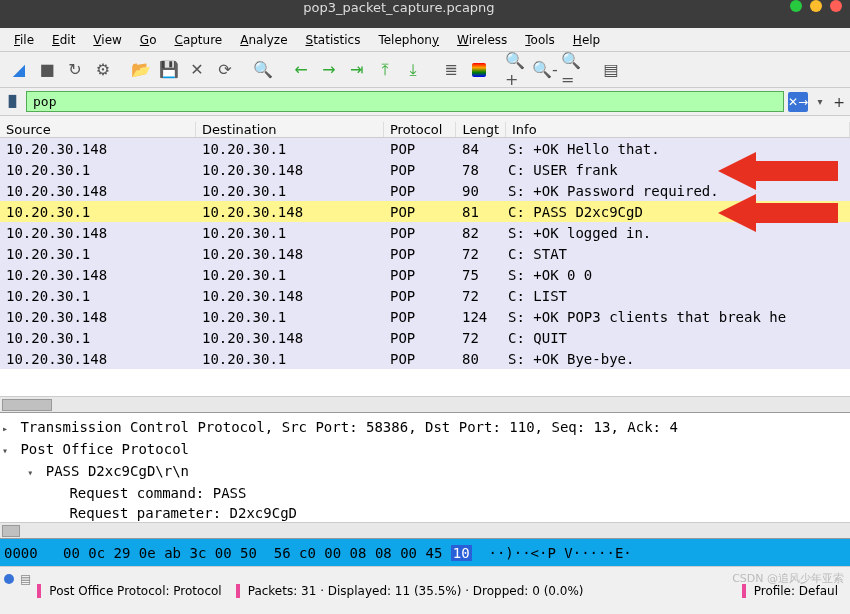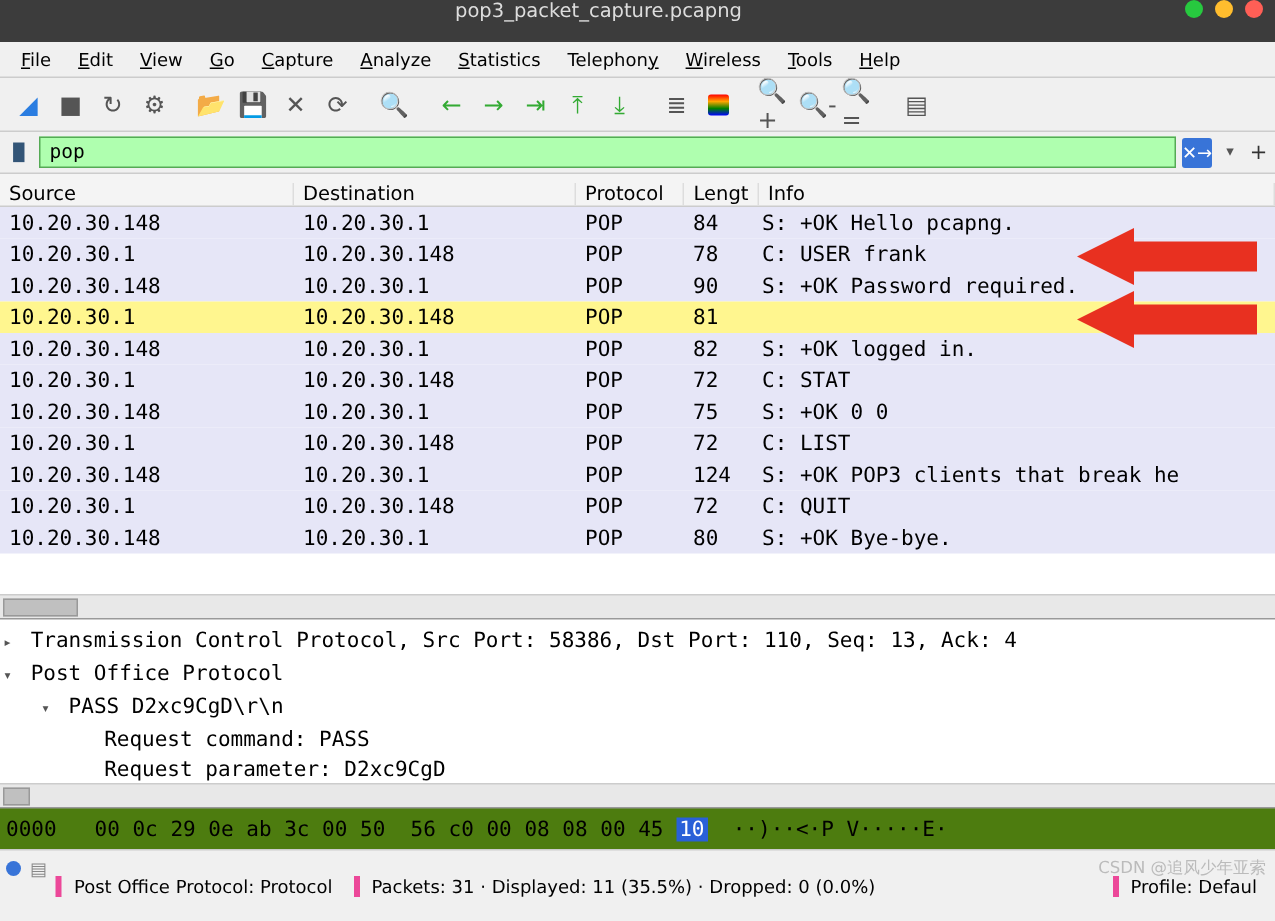--- a/index.html
+++ b/index.html
@@ -29,21 +29,21 @@
 .packet-row { display: flex; height: 21px; align-items: center; background: #e6e6f7; }
 .packet-row.sel { background: #fff68f; }
 .packet-row .col { border-right: none; }
 .packet-row .col.len { text-align: left; padding-right: 2px; }
 .packet-row .col.info { padding-left: 2px; }
 .hscroll1 { height: 16px; background: #e8e8e8; border-top: 1px solid #ccc; display:flex; align-items:center; }
 .hscroll1 .thumb { background:#c0c0c0; height:12px; margin-left:2px; border:1px solid #999; }
 .detail-pane { height: 110px; background: white; border-top: 1px solid #999; font-family: "DejaVu Sans Mono", monospace; font-size: 14px; padding: 4px 2px; overflow: hidden; position: relative; }
 .detail-line { white-space: pre; line-height: 20px; }
 .tri { display:inline-block; width:10px; font-size:10px; color:#555; }
-.hex-pane { height: 28px; background: #4d7c0f; border-top: 1px solid #999; font-family: "DejaVu Sans Mono", monospace; font-size: 14px; padding: 2px 4px; display:flex; align-items:center; white-space: pre; }
+.hex-pane { height: 28px; background: #0ea5e9; border-top: 1px solid #999; font-family: "DejaVu Sans Mono", monospace; font-size: 14px; padding: 2px 4px; display:flex; align-items:center; white-space: pre; }
 .hex-sel { background: #2960d8; color: white; padding: 0 2px; }
 .statusbar { height: 24px; background: #f0f0f0; border-top: 1px solid #ccc; display: flex; align-items: center; font-size: 12px; padding: 0 4px; gap: 6px; }
 .status-seg { border-left: 4px solid #ec4899; padding: 0 8px; white-space: nowrap; margin-top: 24px; }
 .status-seg:first-child { border-left: none; }
 .bullet { width:10px; height:10px; background:#3874d8; border-radius:50%; display:inline-block; }
 .arrow { position: absolute; width: 120px; height: 38px; pointer-events: none; }
 .arrow-shape { fill: #e83020; }
 .watermark { position:absolute; right:6px; bottom:28px; color:#bbb; font-size:11px; pointer-events:none; }
 </style>
 </head>
@@ -118,41 +118,42 @@
     <div class="col proto">Protocol</div>
     <div class="col len">Lengt</div>
     <div class="col info">Info</div>
   </div>
   <div class="packet-body" id="packet-body">
       <div class="packet-row">
         <div class="col src">10.20.30.148</div>
         <div class="col dst">10.20.30.1</div>
         <div class="col proto">POP</div>
         <div class="col len">84 </div>
-        <div class="col info">S: +OK Hello pcapng.</div>
+        <div class="col info">S: +OK Hello that.</div>
       </div>
       <div class="packet-row">
         <div class="col src">10.20.30.1</div>
         <div class="col dst">10.20.30.148</div>
         <div class="col proto">POP</div>
         <div class="col len">78 </div>
         <div class="col info">C: USER frank</div>
       </div>
       <div class="packet-row">
         <div class="col src">10.20.30.148</div>
         <div class="col dst">10.20.30.1</div>
         <div class="col proto">POP</div>
         <div class="col len">90 </div>
         <div class="col info">S: +OK Password required.</div>
       </div>
       <div class="packet-row sel">
         <div class="col src">10.20.30.1</div>
         <div class="col dst">10.20.30.148</div>
         <div class="col proto">POP</div>
         <div class="col len">81 </div>
+        <div class="col info">C: PASS D2xc9CgD</div>
       </div>
       <div class="packet-row">
         <div class="col src">10.20.30.148</div>
         <div class="col dst">10.20.30.1</div>
         <div class="col proto">POP</div>
         <div class="col len">82 </div>
         <div class="col info">S: +OK logged in.</div>
       </div>
       <div class="packet-row">
         <div class="col src">10.20.30.1</div>

